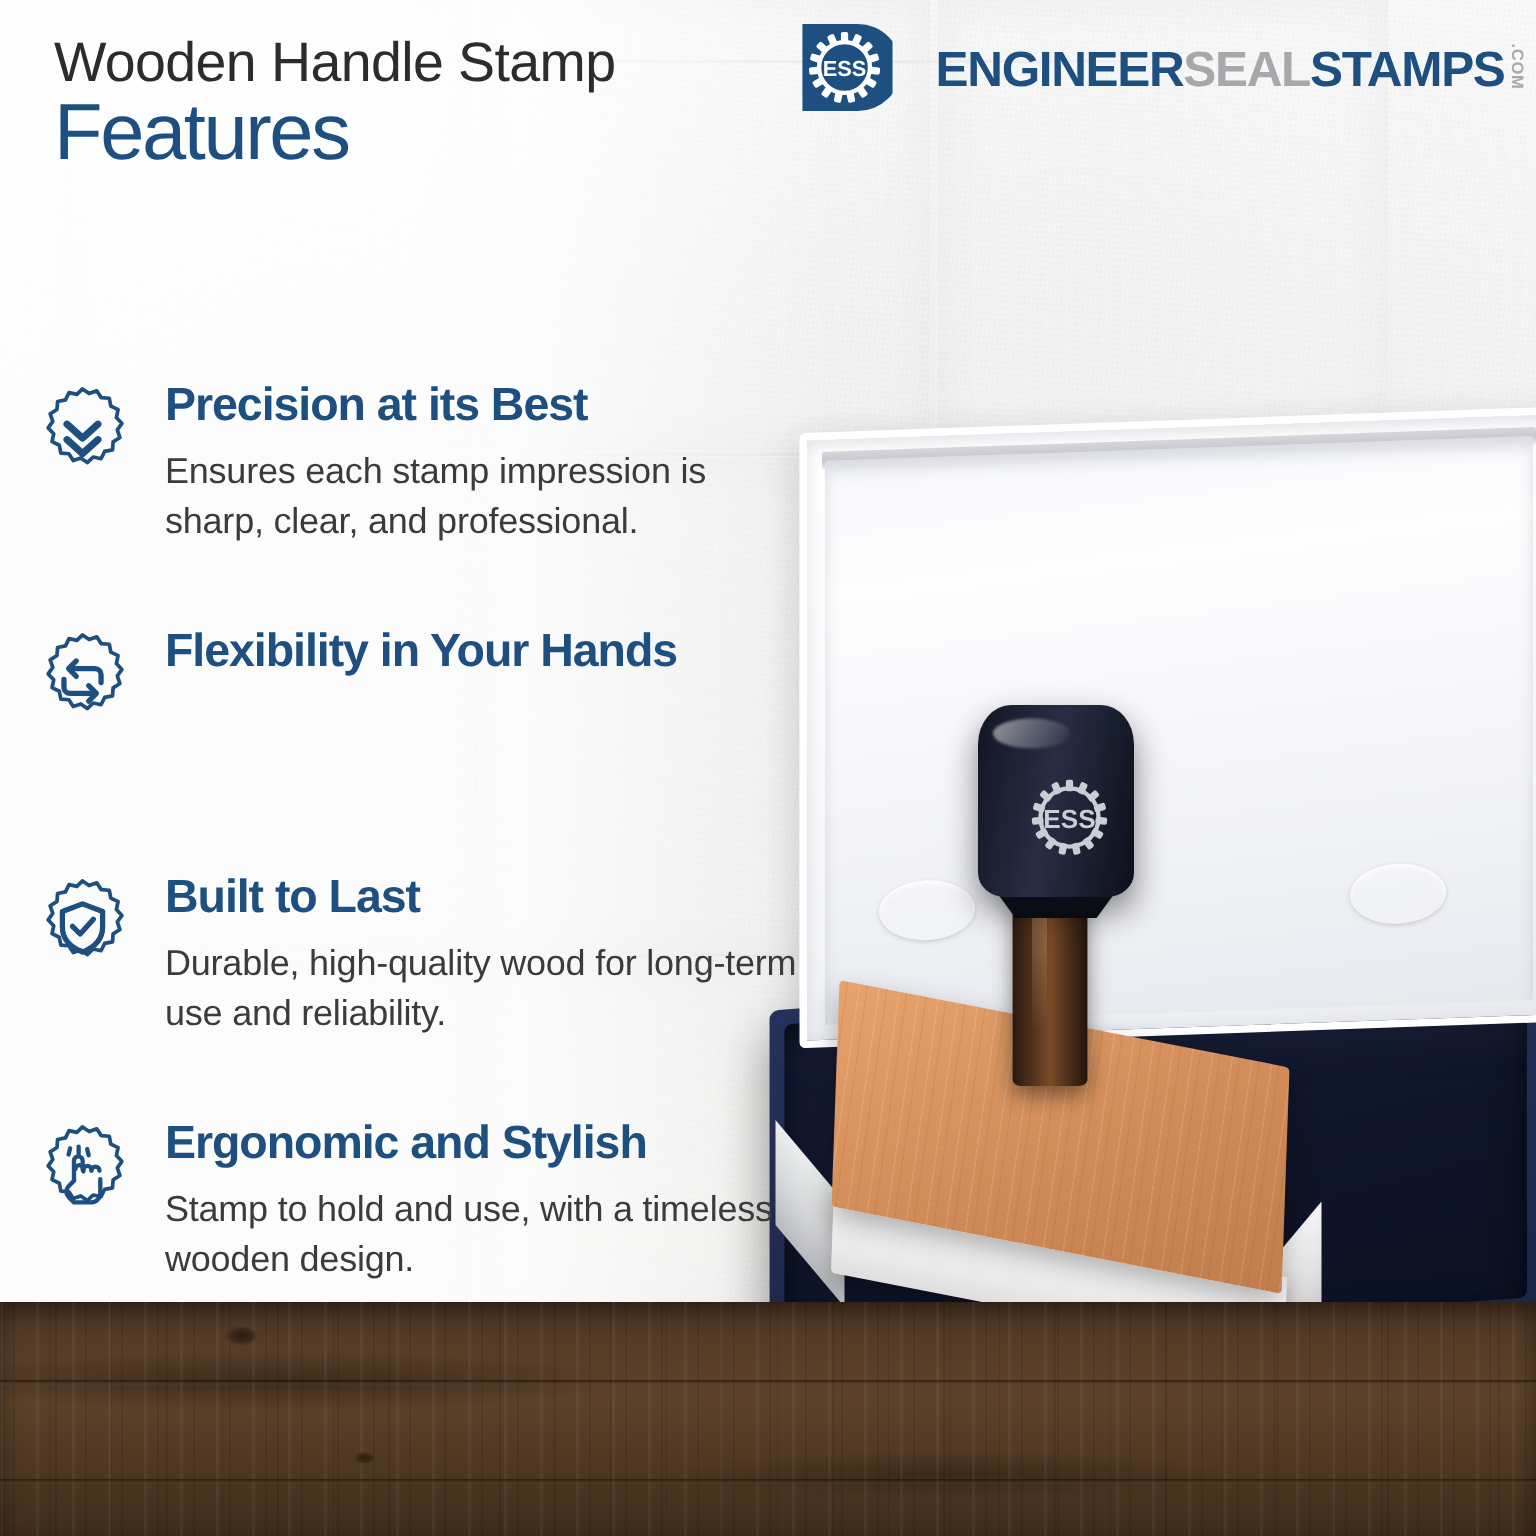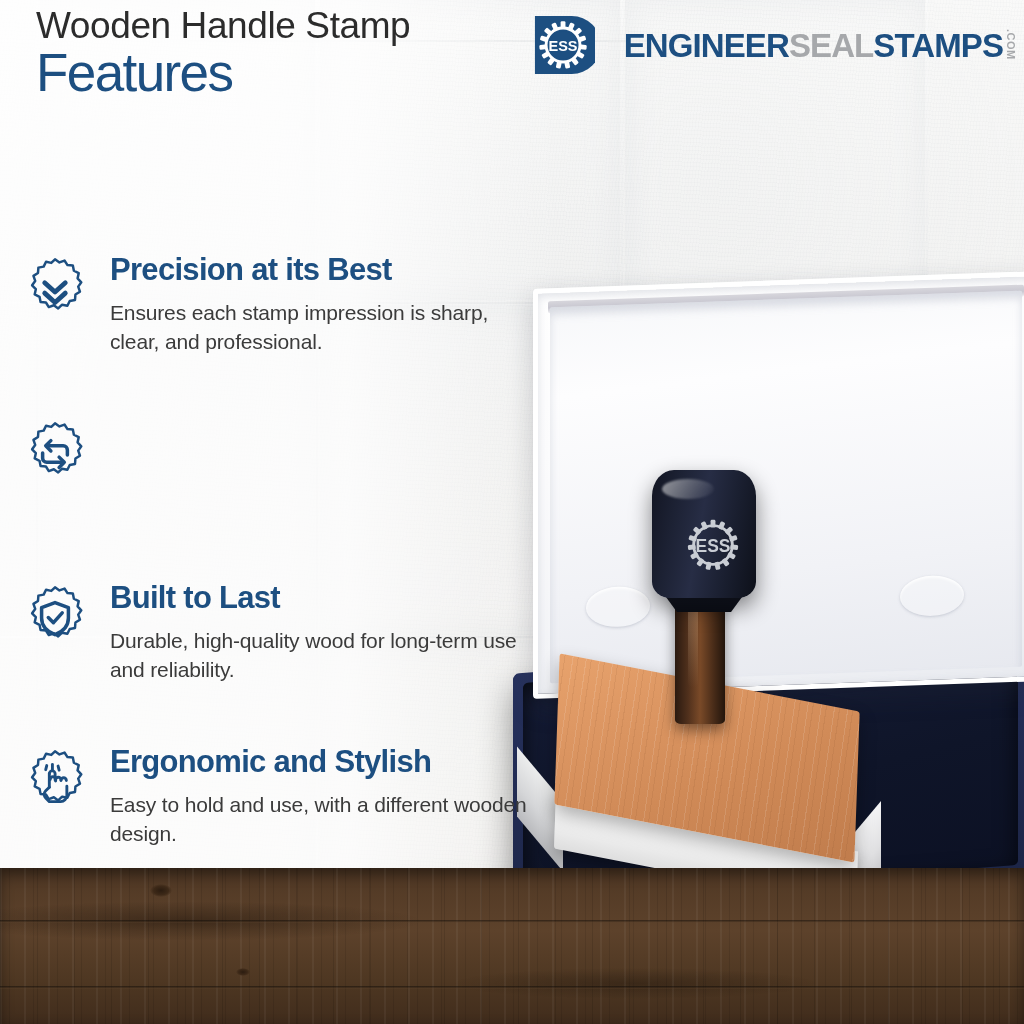--- a/index.html
+++ b/index.html
@@ -56,21 +56,21 @@
       repeating-linear-gradient(90deg,rgba(0,0,0,.12) 0 1px,rgba(0,0,0,0) 1px 37px),
       radial-gradient(ellipse 340px 28px at 18% 34%,rgba(28,18,10,.55),rgba(0,0,0,0) 70%),
       radial-gradient(ellipse 260px 22px at 62% 74%,rgba(30,20,12,.45),rgba(0,0,0,0) 70%);
   }
   .plank-line{position:absolute;left:0;right:0;height:3px;
     background:linear-gradient(180deg,rgba(0,0,0,.48),rgba(120,88,58,.25));}
   .knot{position:absolute;border-radius:50%;
     background:radial-gradient(ellipse at 50% 50%,#2b1c10 0%,#3d2918 48%,rgba(61,41,24,0) 72%);}
 
   
-  .hdr{position:absolute;left:36px;top:6px;width:600px;}
+  .hdr{position:absolute;left:36px;top:22px;width:600px;}
   .hdr-kicker{
     font-size:37px;line-height:1.06;color:#2c2c2c;font-weight:400;
     letter-spacing:-.4px;white-space:nowrap;
   }
   .hdr-title{
     font-size:53px;line-height:.98;color:#1d4f81;font-weight:400;
     letter-spacing:-1.6px;margin-top:2px;
   }
 
   
@@ -93,21 +93,21 @@
   .feat{position:relative;min-height:148px;margin-top:16px;}
   .feat-icon{
     position:absolute;left:0;top:4px;width:66px;height:66px;
   }
   .feat-body{margin-left:88px;padding-top:2px;}
   .feat-title{
     font-size:31px;font-weight:800;color:#1d4f81;letter-spacing:-.7px;
     line-height:1.06;white-space:nowrap;
   }
   .feat-desc{
-    margin-top:11px;font-size:21px;line-height:1.40;color:#3b3b3b;
+    margin-top:11px;font-size:24px;line-height:1.40;color:#3b3b3b;
     font-weight:400;letter-spacing:-.15px;max-width:430px;
   }
 
   
   .photo{position:absolute;left:505px;top:250px;width:519px;height:700px;}
 
   
   .case-tray{
     position:absolute;left:8px;top:404px;width:515px;height:330px;
     background:linear-gradient(178deg,#27325e 0%,#222c54 30%,#1d2648 70%,#19213f 100%);
@@ -379,20 +379,21 @@
           <path d="M32 3.2 l4.3 3.0 4.9-1.8 2.9 4.4 5.2 .4 1.0 5.1 4.7 2.3 -1.1 5.1 3.6 3.8 -3.0 4.2 1.7 4.9 -4.4 2.8 -.4 5.2 -5.1 1.0 -2.3 4.7 -5.1-1.1 -3.8 3.6 -4.2-3.0 -4.9 1.7 -2.8-4.4 -5.2-.4 -1.0-5.1 -4.7-2.3 1.1-5.1 -3.6-3.8 3.0-4.2 -1.7-4.9 4.4-2.8 .4-5.2 5.1-1.0 2.3-4.7 5.1 1.1z" fill="none" stroke="#1d4f81" stroke-width="2.4" stroke-linejoin="round"></path>
           <g fill="none" stroke="#1d4f81" stroke-width="3.4" stroke-linecap="round" stroke-linejoin="round">
             <path d="M24 25 H40 a4 4 0 0 1 4 4 v5"></path>
             <polyline points="28,20 23,25 28,30"></polyline>
             <path d="M40 41 H24 a4 4 0 0 1 -4 -4 v-5"></path>
             <polyline points="36,36 41,41 36,46"></polyline>
           </g>
         </svg>
       </div>
       <div class="feat-body">
+        <div class="feat-title">Flexibility in Your Hands</div>
       </div>
     </div>
 
     <div class="feat">
       <div class="feat-icon">
         <svg viewBox="0 0 64 64" width="66" height="66" aria-hidden="true">
           <path d="M32 3.2 l4.3 3.0 4.9-1.8 2.9 4.4 5.2 .4 1.0 5.1 4.7 2.3 -1.1 5.1 3.6 3.8 -3.0 4.2 1.7 4.9 -4.4 2.8 -.4 5.2 -5.1 1.0 -2.3 4.7 -5.1-1.1 -3.8 3.6 -4.2-3.0 -4.9 1.7 -2.8-4.4 -5.2-.4 -1.0-5.1 -4.7-2.3 1.1-5.1 -3.6-3.8 3.0-4.2 -1.7-4.9 4.4-2.8 .4-5.2 5.1-1.0 2.3-4.7 5.1 1.1z" fill="none" stroke="#1d4f81" stroke-width="2.4" stroke-linejoin="round"></path>
           <path d="M32 18 l13 5 v10 c0 8.5 -6 13.4 -13 16.2 -7-2.8 -13-7.7 -13-16.2 V23z" fill="none" stroke="#1d4f81" stroke-width="3.4" stroke-linejoin="round"></path>
           <polyline points="25.5,32.5 30.5,37.5 39,28" fill="none" stroke="#1d4f81" stroke-width="3.4" stroke-linecap="round" stroke-linejoin="round"></polyline>
         </svg>
@@ -417,18 +418,18 @@
             <path d="M26.5 38 l-3.5 3.5 a5 5 0 0 0 0 7 l3.5 3.5 h11 a6 6 0 0 0 6 -6 v-9"></path>
             <path d="M43 31.5 a2.6 2.6 0 0 0 -5.2 0"></path>
             <path d="M37.8 31 a2.6 2.6 0 0 0 -5.2 0 v1"></path>
             <path d="M32.6 30.5 a2.6 2.6 0 0 0 -5.2 0"></path>
             <path d="M26.5 25 a2.8 2.8 0 0 1 5.6 0 v6"></path>
           </g>
         </svg>
       </div>
       <div class="feat-body">
         <div class="feat-title">Ergonomic and Stylish</div>
-        <div class="feat-desc">Easy to hold and use, with a different wooden design.</div>
+        <div class="feat-desc">Stamp to hold and use, with a timeless wooden design.</div>
       </div>
     </div>
 
   </div>
 </div>
 
 </body></html>

